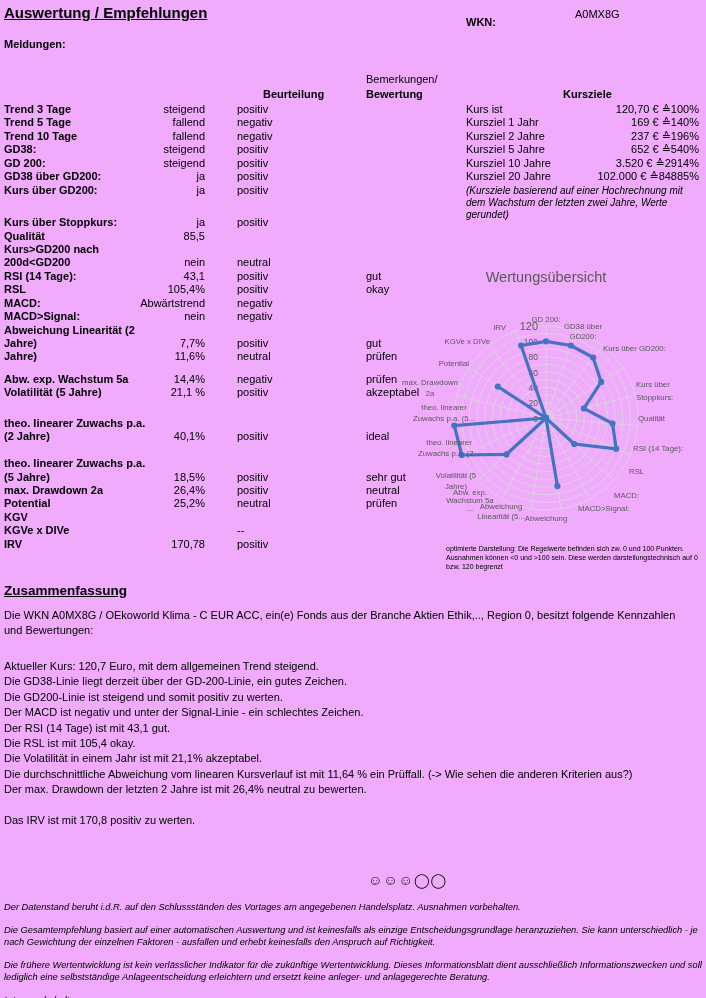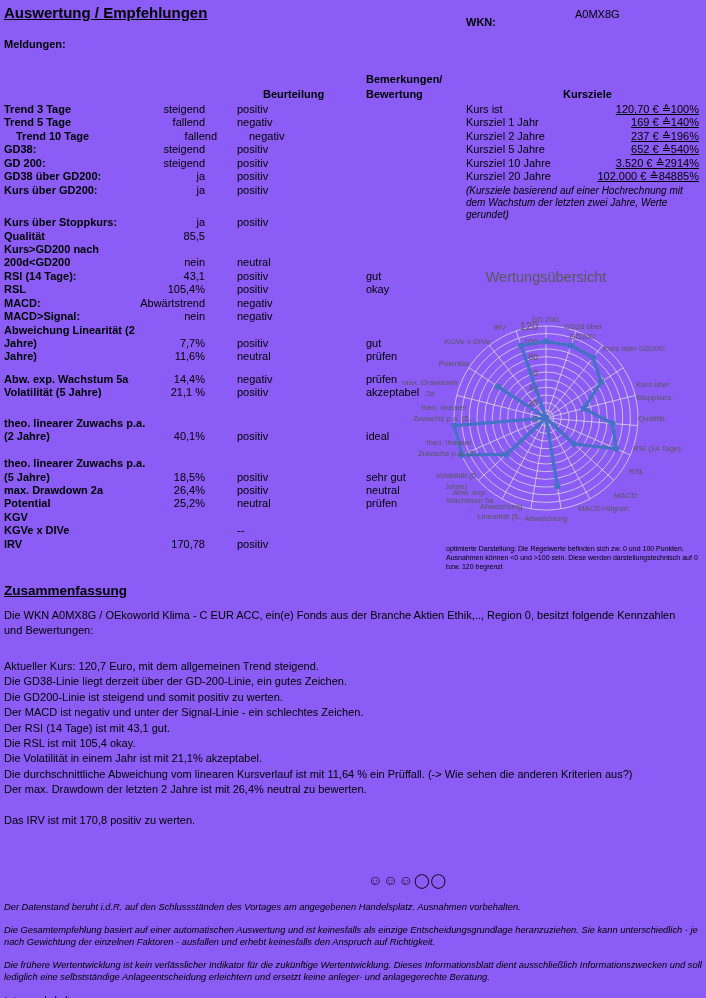--- a/index.html
+++ b/index.html
@@ -1,37 +1,37 @@
 <!DOCTYPE html>
 <html><head>
 <meta charset="utf-8">
 <style>
   html,body{margin:0;padding:0;background:#fff;}
-  .page{position:relative;width:706px;height:998px;background:#8b5cf6;overflow:hidden;
+  .page{position:relative;width:706px;height:998px;background:#f0abfc;overflow:hidden;
         font-family:"Liberation Sans","DejaVu Sans",sans-serif;color:#000;font-size:11px;}
   .abs{position:absolute;}
   .page-title{left:4px;top:4px;font-size:15px;font-weight:bold;text-decoration:underline;}
   .wkn-label{left:466px;top:8px;font-weight:bold;margin-top:8px;}
   .wkn-value{left:575px;top:8px;}
   .meldungen{left:4px;top:38px;font-weight:bold;}
   .hdr-beu{left:237px;top:88px;font-weight:bold;margin-left:26px;}
-  .hdr-bem1{left:366px;top:73px;font-weight:bold;}
+  .hdr-bem1{left:366px;top:73px;font-weight:normal;}
   .hdr-bem2{left:366px;top:88px;font-weight:bold;}
   .kz-title{left:563px;top:88px;font-weight:bold;}
   #rows{left:0;top:103px;width:450px;}
   .t-row{position:relative;line-height:13px;}
   .c-label{position:absolute;left:4px;font-weight:bold;white-space:nowrap;}
   .c-val{position:absolute;left:55px;width:150px;text-align:right;white-space:nowrap;}
   .c-suf{position:absolute;left:210px;}
   .c-beu{position:absolute;left:237px;white-space:nowrap;}
   .c-bew{position:absolute;left:366px;white-space:nowrap;}
   #kz-rows{left:466px;top:103px;width:233px;}
   .k-row{position:relative;height:13.45px;line-height:13px;}
   .k-label{position:absolute;left:0;white-space:nowrap;}
-  .k-val{position:absolute;left:0;width:233px;text-align:right;white-space:nowrap;text-decoration:underline;}
+  .k-val{position:absolute;left:0;width:233px;text-align:right;white-space:nowrap;}
   .kz-note{left:466px;top:185px;width:232px;font-size:10px;font-style:italic;line-height:12px;}
   #radar-wrap{left:393px;top:260px;width:313px;height:290px;}
   .chart-note{left:446px;top:544px;width:256px;font-size:7px;line-height:9px;color:#000;}
   .zus-title{left:4px;top:583px;font-size:13.5px;font-weight:bold;text-decoration:underline;}
   .zus-intro{left:4px;top:608px;width:690px;line-height:15.4px;}
   #zus-lines{left:4px;top:651px;width:700px;line-height:15.4px;margin-top:8px;}
   .emp-text{left:4px;top:876px;font-weight:bold;font-size:11.5px;}
   .emp-symbols{left:368px;top:872px;font-size:14px;letter-spacing:1px;}
   #disclaimer{left:4px;top:901px;width:700px;font-size:9.3px;font-style:italic;line-height:12.3px;}
   .d-par{margin:0 0 10.5px 0;}
@@ -86,21 +86,21 @@
         <span class="c-val">steigend</span>
         <span class="c-beu">positiv</span>
         <span class="c-bew"></span>
       </div>
       <div class="t-row" style="height: 13.45px; padding-left: 44px;">
         <span class="c-label">Trend 5 Tage</span>
         <span class="c-val">fallend</span>
         <span class="c-beu">negativ</span>
         <span class="c-bew"></span>
       </div>
-      <div class="t-row" style="height: 13.45px; margin-left: 12px;">
+      <div class="t-row" style="height: 13.45px;">
         <span class="c-label">Trend 10 Tage</span>
         <span class="c-val">fallend</span>
         <span class="c-beu">negativ</span>
         <span class="c-bew"></span>
       </div>
       <div class="t-row" style="height: 13.45px;">
         <span class="c-label">GD38:</span>
         <span class="c-val">steigend</span>
         <span class="c-beu">positiv</span>
         <span class="c-bew"></span>

